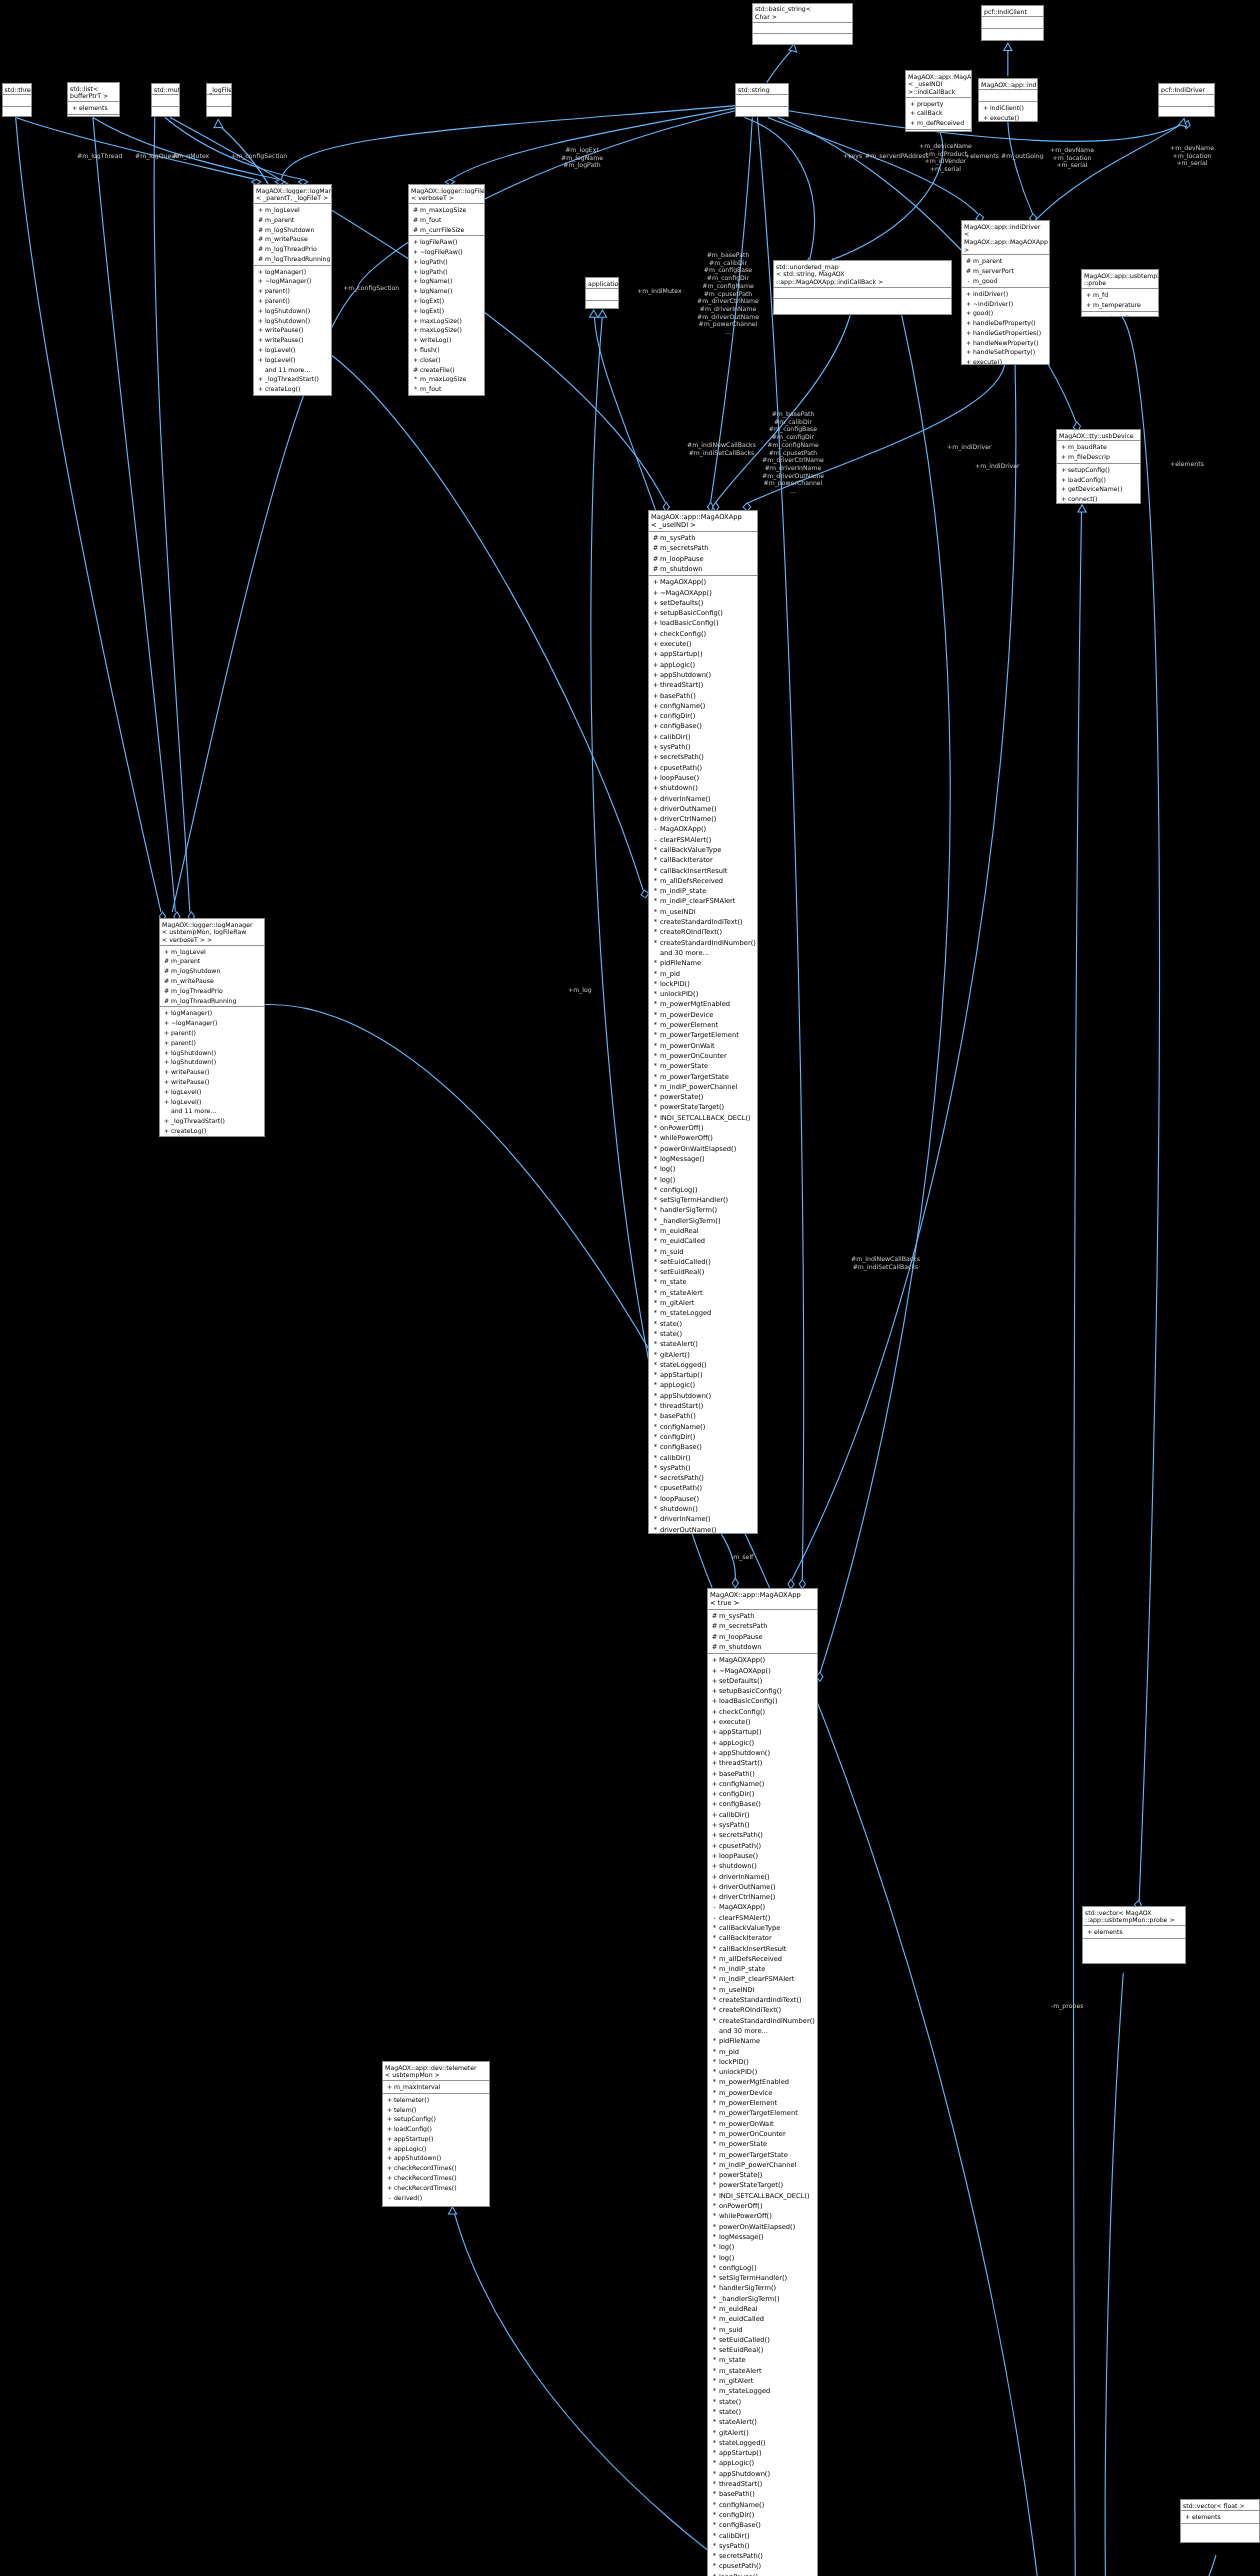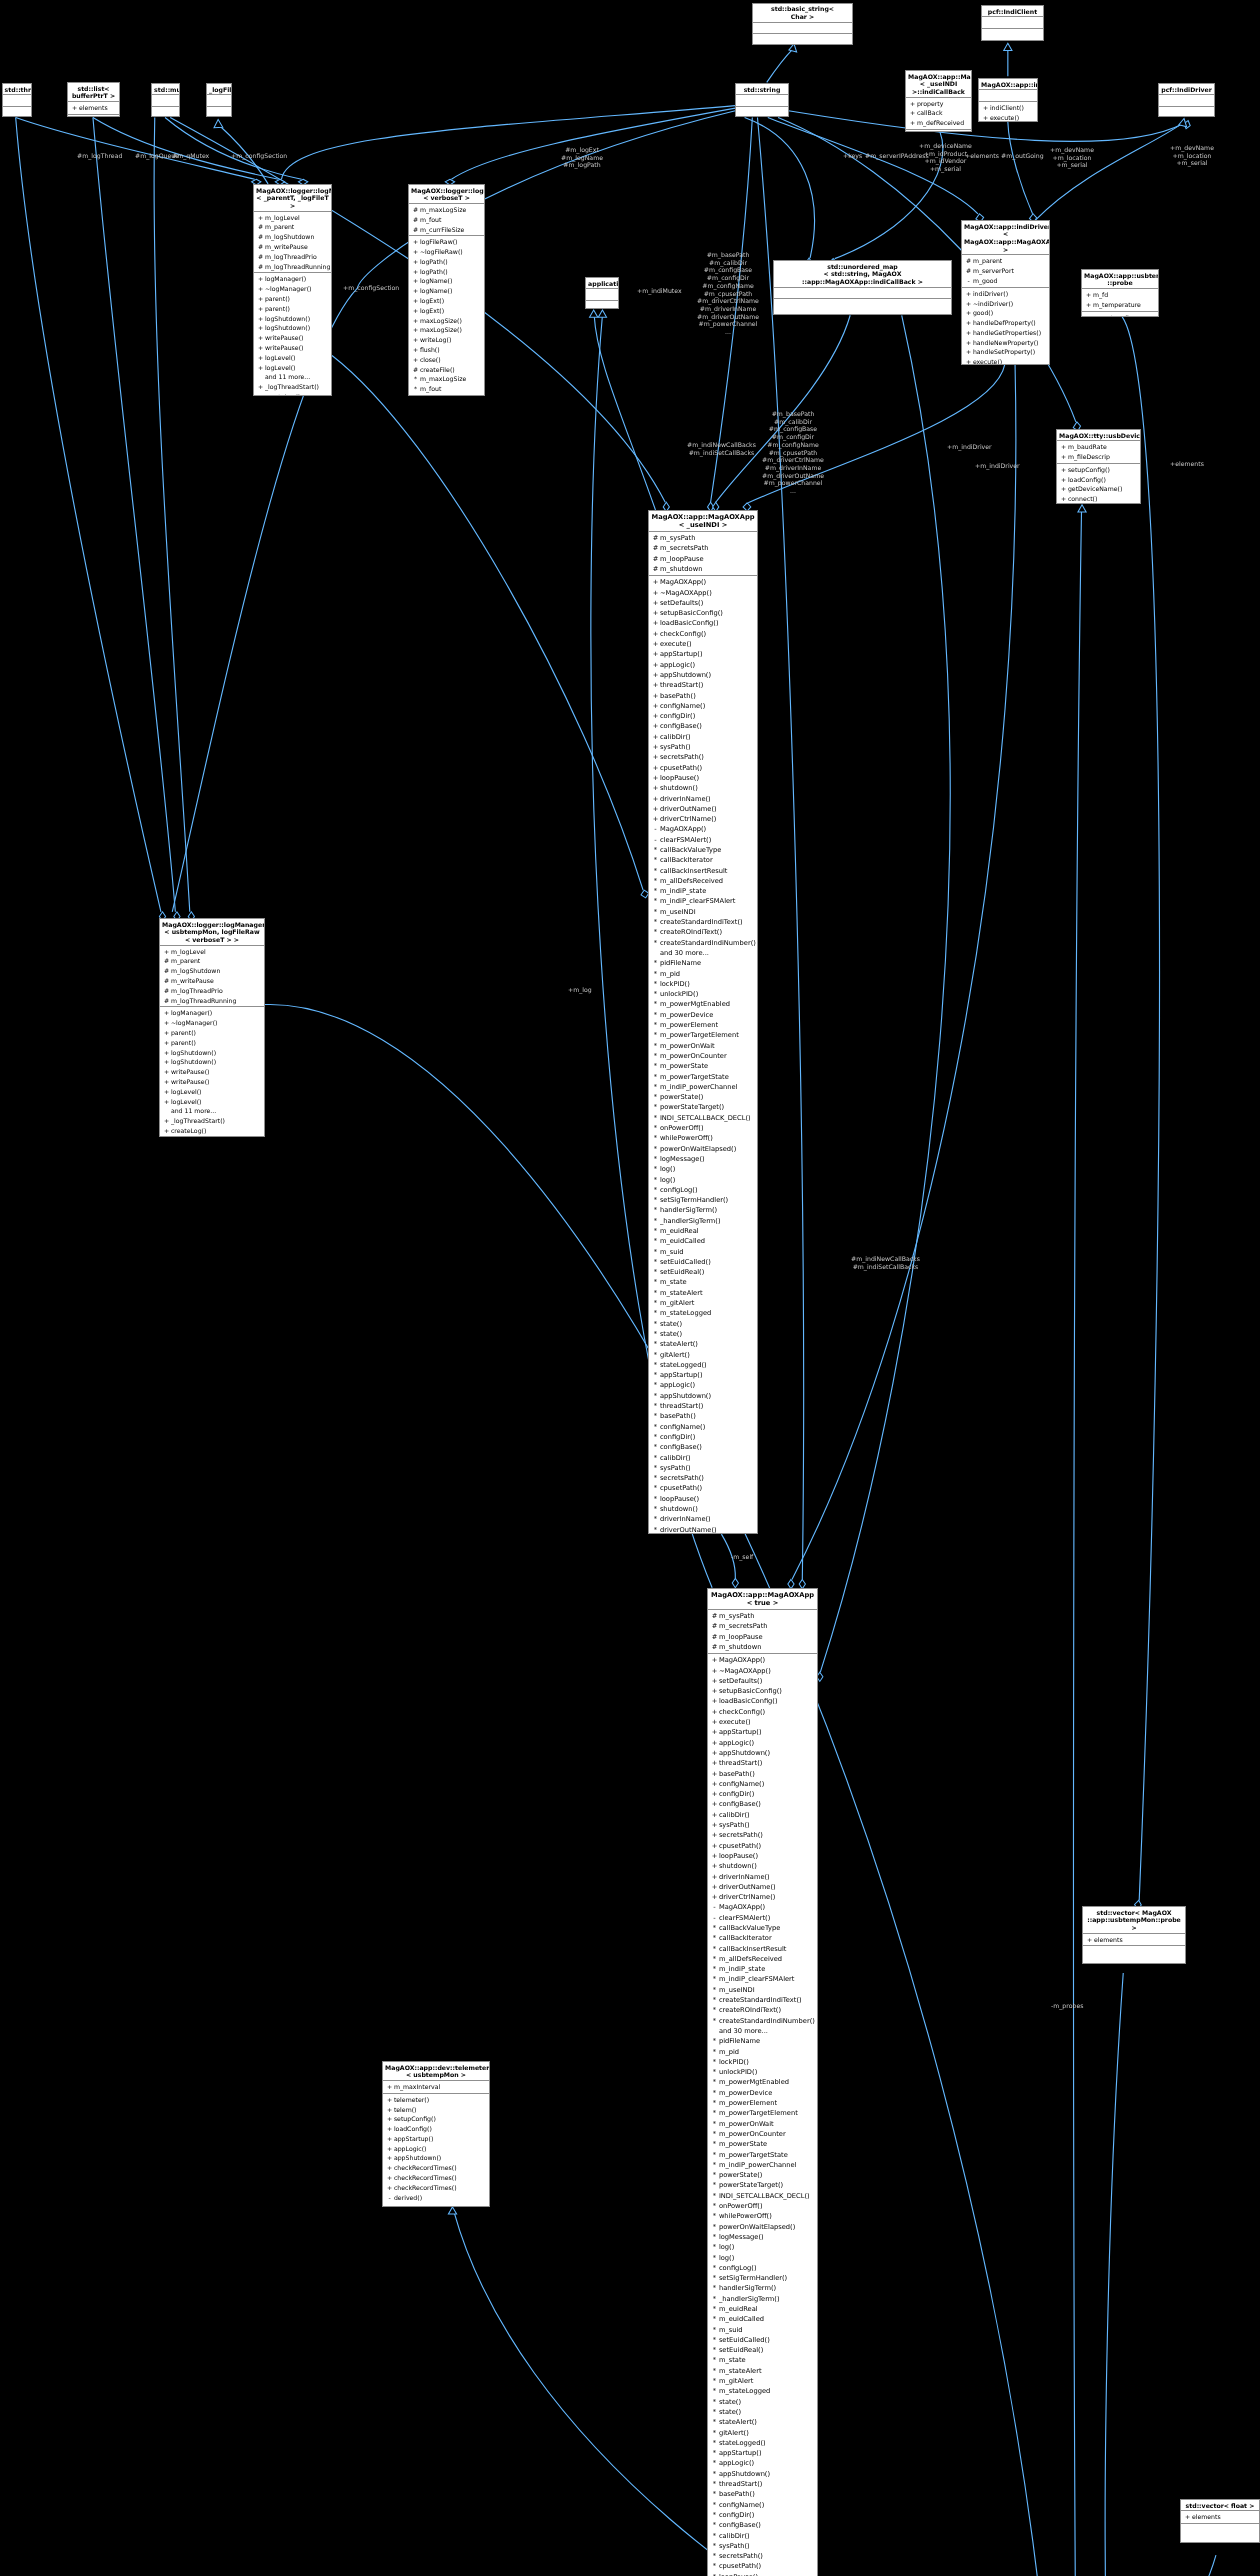--- a/index.html
+++ b/index.html
@@ -2,21 +2,21 @@
 <html style="font-size:8.2px"><head>
 <meta charset="utf-8">
 <style>
   html,body{margin:0;padding:0;background:#000;}
   #canvas{position:relative;width:1261px;height:2891px;background:#000;overflow:hidden;}
   svg.edges{position:absolute;left:0;top:0;}
   svg.edges path{fill:none;stroke:#63b8ff;stroke-width:2.2px;}
   svg.edges path.mk{fill:#000;stroke:#63b8ff;stroke-width:2px;}
   .uml{position:absolute;background:#fff;border:1px solid #8f8f8f;box-sizing:border-box;color:#000;
        font-family:"DejaVu Sans",sans-serif;font-size:6.2px;overflow:hidden;}
-  .uml-title{text-align:center;padding:1.5px 2.1px 1px;border-bottom:0.5px solid #8f8f8f;white-space:pre-line;line-height:7.7px;font-weight:bold;}
+  .uml-title{padding:1.5px 2.1px 1px;border-bottom:0.5px solid #8f8f8f;white-space:pre-line;line-height:7.7px;}
   .uml-sec{border-bottom:0.5px solid #8f8f8f;padding:1px 0;min-height:8.8px;}
   .uml-sec:last-child{border-bottom:none;}
   .uml-row{display:flex;line-height:9.8px;padding:0 2.1px;white-space:nowrap;}
   .big .uml-row{line-height:10.3px;font-size:6.7px;}
   .big .uml-title{font-size:6.7px;line-height:8.8px;}
   .uml-row .mk{width:8.8px;flex:none;text-align:center;}
   .elabel{position:absolute;color:#c6c6c6;font-family:"DejaVu Sans",sans-serif;font-size:6.2px;
           white-space:pre-line;text-align:center;line-height:7.7px;}
 </style>
 </head>

